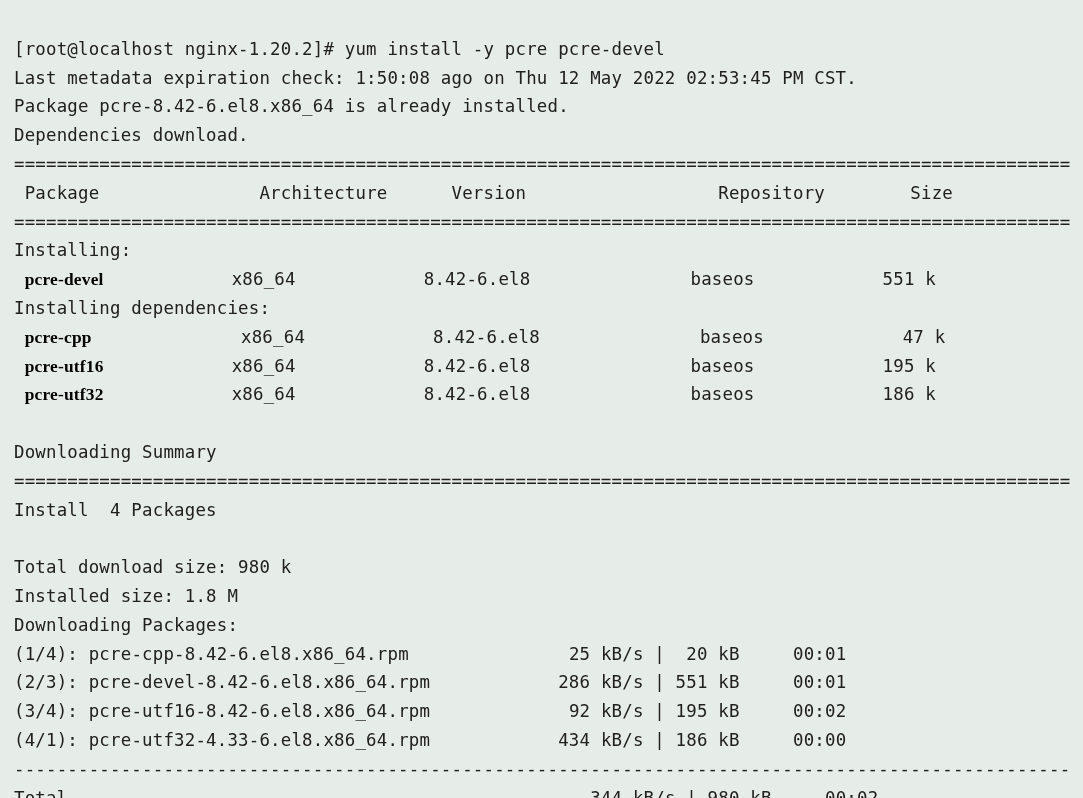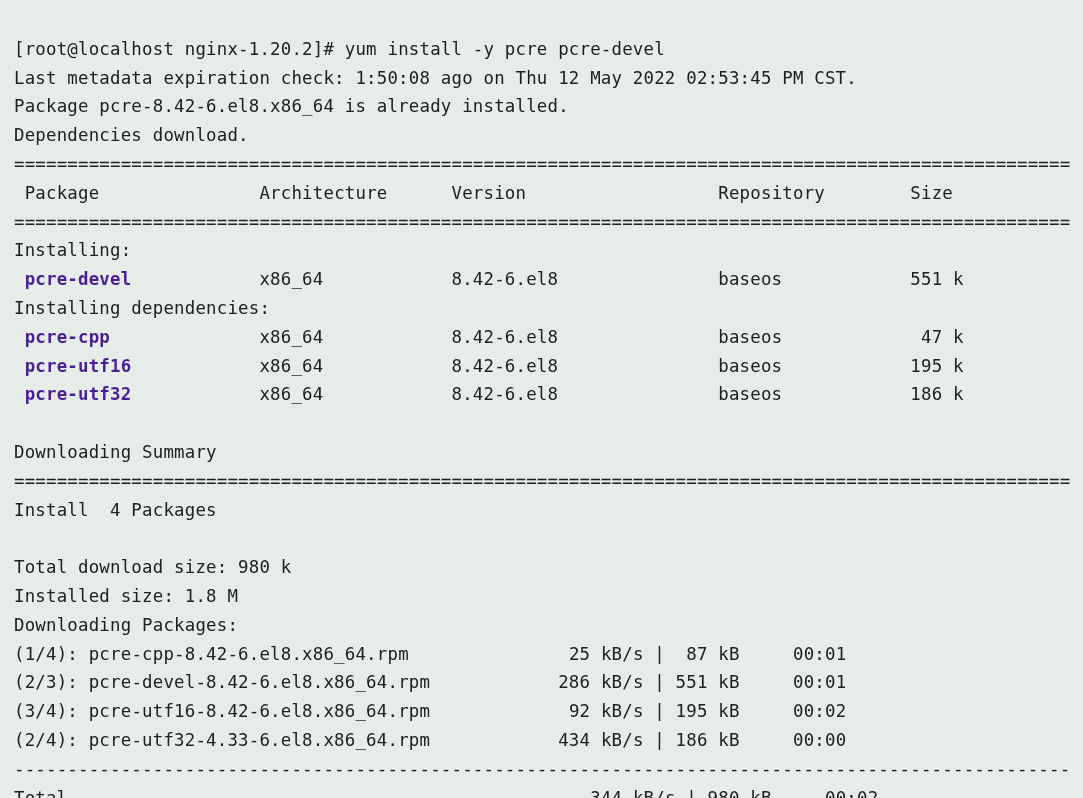--- a/index.html
+++ b/index.html
@@ -9,21 +9,21 @@
     font-family: "DejaVu Sans Mono", "Menlo", "Consolas", monospace;
     font-size: 17.4px;
     line-height: 28.8px;
     color: #202020;
   }
   .terminal {
     padding: 6px 14px 10px 14px;
     white-space: pre;
     letter-spacing: 0.2px;
   }
-  .green { color: #4c1d95; font-weight: 600; }
+  .green { color: #000000; font-weight: 600; font-family: Liberation Serif, serif; }
 </style>
 </head>
 <body>
 
 <div class="terminal">
 <span>[root@localhost nginx-1.20.2]# </span><span>yum install -y pcre pcre-devel</span>
 <span>Last metadata expiration check: 1:50:08 ago on Thu 12 May 2022 02:53:45 PM CST.</span>
 <span>Package pcre-8.42-6.el8.x86_64 is already installed.</span>
 <span>Dependencies download.</span>
 <span>===================================================================================================</span>
@@ -36,19 +36,19 @@
  <span class="green">pcre-utf16</span>            <span>x86_64</span>            <span>8.42-6.el8</span>               <span>baseos</span>            <span>195 k</span>
  <span class="green">pcre-utf32</span>            <span>x86_64</span>            <span>8.42-6.el8</span>               <span>baseos</span>            <span>186 k</span>
 
 <span>Downloading Summary</span>
 <span>===================================================================================================</span>
 <span>Install  4 Packages</span>
 
 <span>Total download size: 980 k</span>
 <span>Installed size: 1.8 M</span>
 <span>Downloading Packages:</span>
-<span>(1/4):</span> <span>pcre-cpp-8.42-6.el8.x86_64.rpm</span>               <span>25 kB/s</span> |  <span>87 kB</span>     <span>00:01</span>
+<span>(1/4):</span> <span>pcre-cpp-8.42-6.el8.x86_64.rpm</span>               <span>25 kB/s</span> |  <span>20 kB</span>     <span>00:01</span>
 <span>(2/3):</span> <span>pcre-devel-8.42-6.el8.x86_64.rpm</span>            <span>286 kB/s</span> | <span>551 kB</span>     <span>00:01</span>
 <span>(3/4):</span> <span>pcre-utf16-8.42-6.el8.x86_64.rpm</span>             <span>92 kB/s</span> | <span>195 kB</span>     <span>00:02</span>
-<span>(2/4):</span> <span>pcre-utf32-4.33-6.el8.x86_64.rpm</span>            <span>434 kB/s</span> | <span>186 kB</span>     <span>00:00</span>
+<span>(4/1):</span> <span>pcre-utf32-4.33-6.el8.x86_64.rpm</span>            <span>434 kB/s</span> | <span>186 kB</span>     <span>00:00</span>
 <span>---------------------------------------------------------------------------------------------------</span>
 <span>Total</span>                                                 <span>344 kB/s</span> | <span>980 kB</span>     <span>00:02</span>
 </div>
 
 </body></html>

